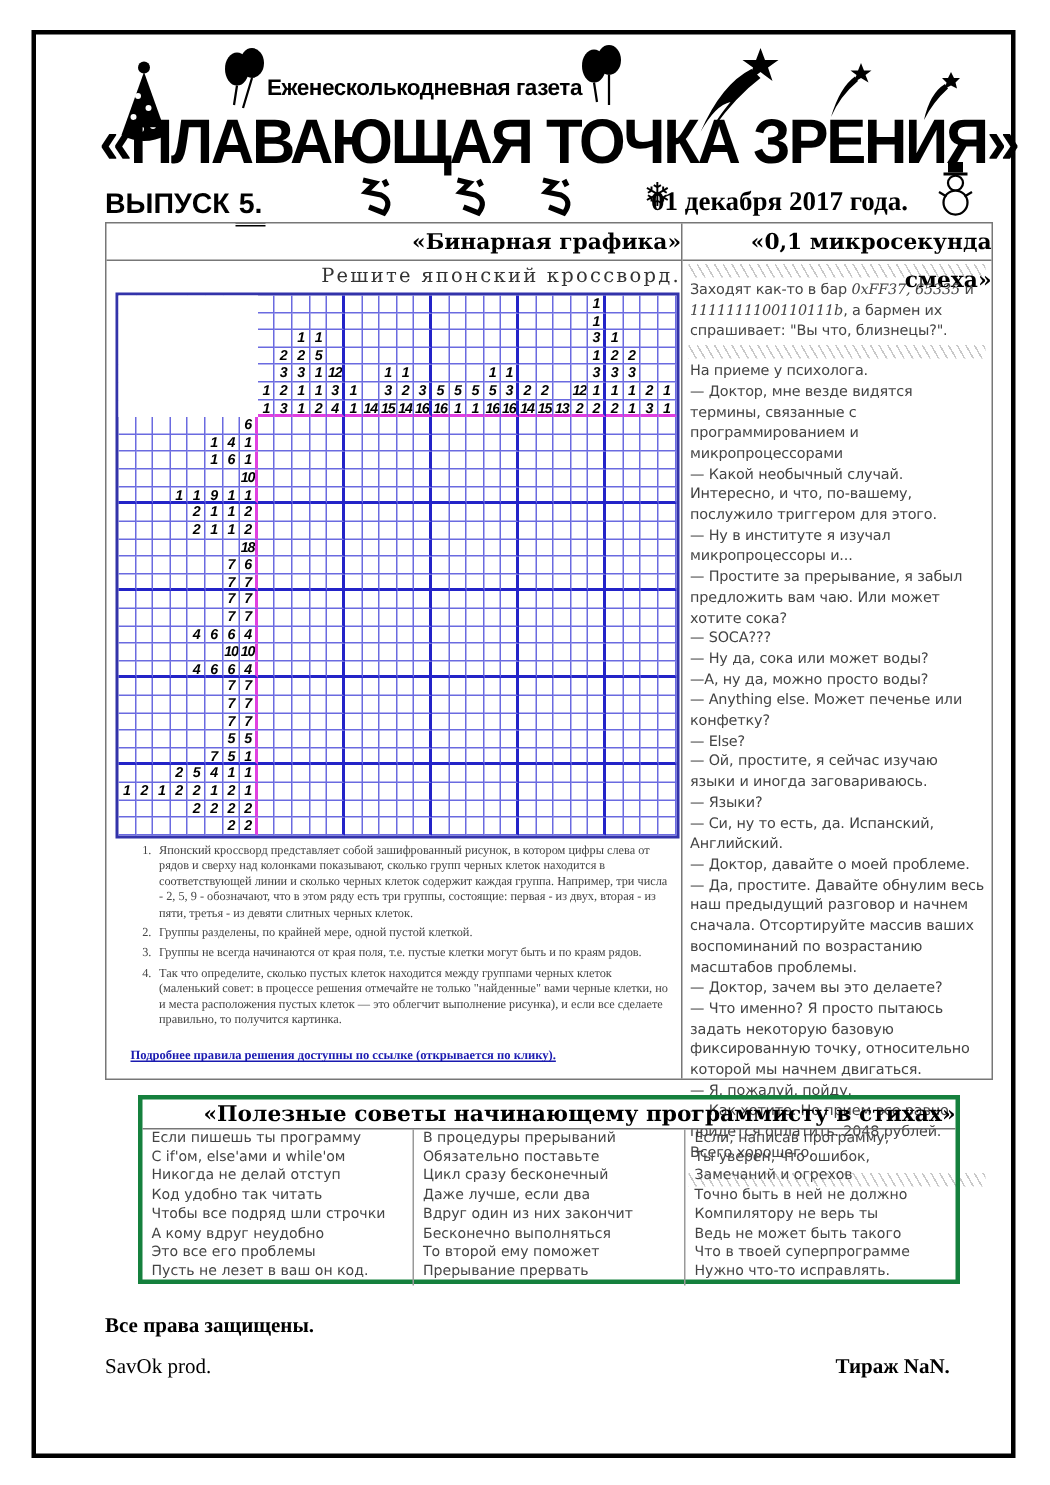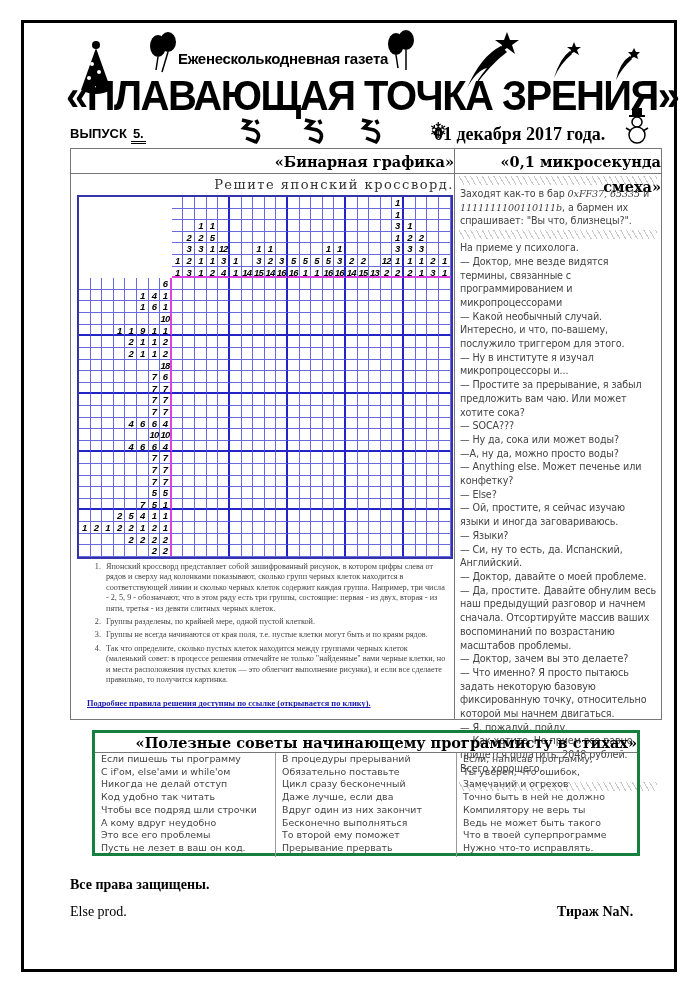--- a/index.html
+++ b/index.html
@@ -3,21 +3,21 @@
 <meta charset="utf-8">
 <style>
 *{box-sizing:border-box;margin:0;padding:0}
 html,body{width:700px;height:990px;background:#fff;overflow:hidden}
 body{position:relative;font-family:"DejaVu Serif",serif;color:#000}
 .frame{position:absolute;left:21px;top:20px;width:656px;height:952px;border:3px solid #000}
 .hat{position:absolute;left:78px;top:40px}
 .balloon{position:absolute}
 .subtitle{position:absolute;left:178px;top:50px;font-family:"Liberation Sans",sans-serif;font-weight:bold;font-size:15px;letter-spacing:-0.3px}
 .title{position:absolute;left:66px;top:72px;width:600px;font-family:"Liberation Sans",sans-serif;font-weight:bold;font-size:40px;letter-spacing:-1.5px;line-height:46px;transform:scaleY(1.05);white-space:nowrap}
-.issue{position:absolute;left:70px;top:126px;font-family:"Liberation Sans",sans-serif;font-weight:bold;font-size:13px}
+.issue{position:absolute;left:70px;top:126px;font-family:"Liberation Sans",sans-serif;font-weight:bold;font-size:19px}
 .issue .num{display:inline-block;margin-left:4px;border-bottom:3px double #000;padding:0 2px}
 .date{position:absolute;left:434px;top:124px;font-family:Liberation Serif, serif;font-weight:bold;font-size:18px}
 .deco{position:absolute;font-size:22px;line-height:22px}
 .star{position:absolute}
 
 .main{position:absolute;left:70px;top:148px;width:592px;height:572px;border:1px solid #777;display:flex}
 .colL{width:384px;border-right:1px solid #777;position:relative}
 .colR{flex:1;position:relative}
 .sechead{height:25px;border-bottom:1px solid #777;text-align:right;font-weight:bold;font-size:14.5px;line-height:25px}
 .puzzle-title{text-align:right;font-size:13px;letter-spacing:1.5px;color:#333;margin-top:3px;height:16px;line-height:16px}
@@ -1176,14 +1176,14 @@
         <div>Точно быть в ней не должно</div>
         <div>Компилятору не верь ты</div>
         <div>Ведь не может быть такого</div>
         <div>Что в твоей суперпрограмме</div>
         <div>Нужно что-то исправлять.</div>
       </div>
     </div>
 </div>
 
 <div class="foot" style="left:70px;top:877px">Все права защищены.</div>
-<div class="foot" style="left:70px;top:904px;font-weight:normal">Else prod.</div>
+<div class="foot" style="left:70px;top:904px;font-weight:normal">SavOk prod.</div>
 <div class="foot" style="left:557px;top:904px">Тираж NaN.</div>
 
 </body></html>

